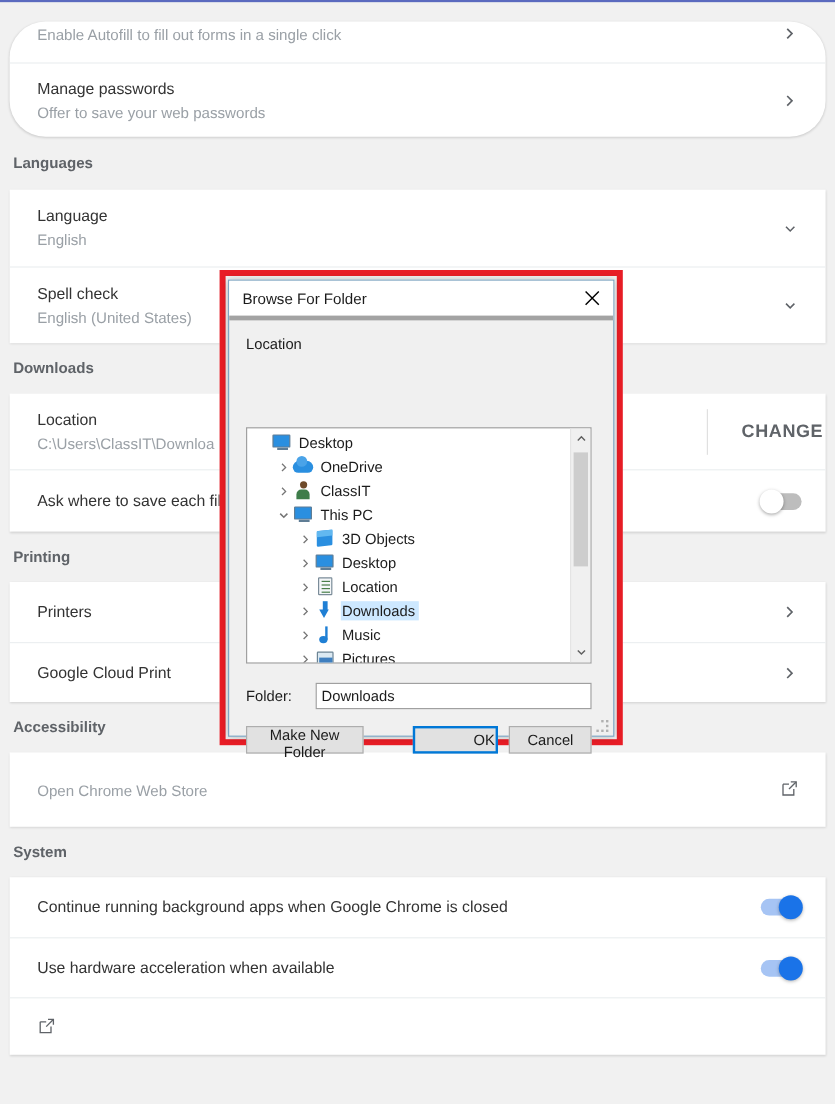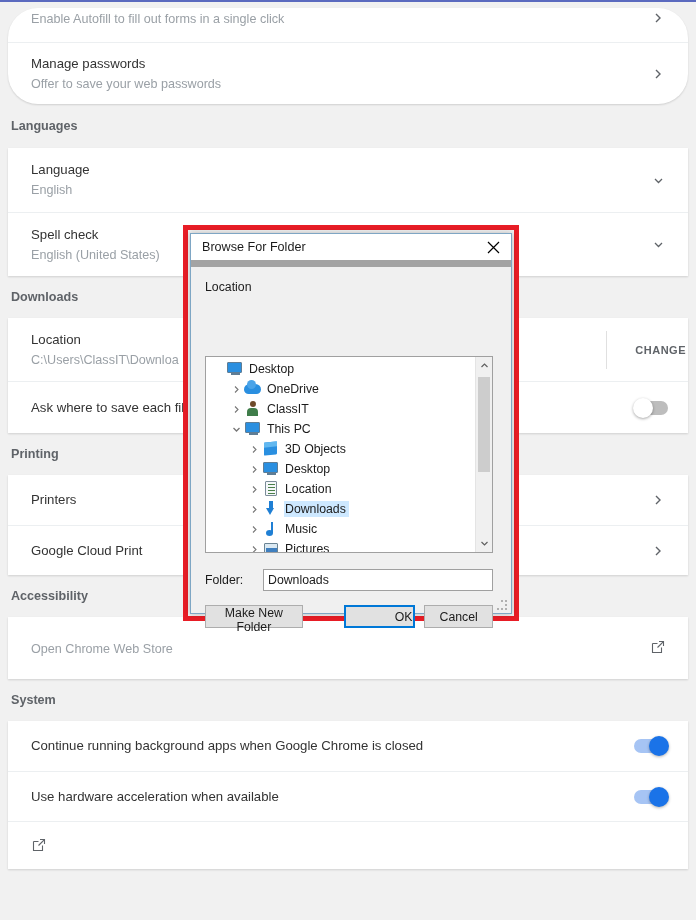--- a/index.html
+++ b/index.html
@@ -76,21 +76,21 @@
   .toggle.on .track { background: #a6c4f4; }
   .toggle.on .knob { left: 15px; background: #1a73e8; box-shadow: 0 1px 3px rgba(0,0,0,.3); }
 
   
   .change-wrap {
     display: flex; align-items: center; flex: none;
     align-self: stretch;
   }
   .divider-v { width: 1px; background: #e0e0e0; height: 38px; margin-right: 26px; }
   .change-btn {
-    font-size: 11px; letter-spacing: .5px; color: #5f6368;
+    font-size: 15px; letter-spacing: .5px; color: #5f6368;
     font-weight: bold; background: none; border: none; cursor: pointer;
     font-family: "Liberation Sans", sans-serif;
     padding: 6px 2px;
   }
 
   
   .red-box {
     position: absolute; left: 183px; top: 225px;
     width: 336px; height: 396px;
     border: 5px solid #e81d26;
@@ -105,21 +105,21 @@
     background: #f0f0f0;
     border: 1px solid #7ea6c4;
     box-shadow: 0 0 6px rgba(0,0,0,.25);
     z-index: 50;
     font-family: "Liberation Sans", sans-serif;
   }
   .dlg-title {
     height: 33px; background: #ffffff;
     display: flex; align-items: center;
     padding: 0 0 0 11px;
-    border-bottom: 7px solid #a3a3a3;
+    border-bottom: 4px solid #a3a3a3;
   }
   .dlg-title-text { font-size: 12.6px; color: #1b1b1b; flex: 1; }
   .dlg-close {
     width: 36px; height: 32px; display: flex; align-items: center;
     justify-content: center; color: #000; cursor: pointer;
   }
   .dlg-body { padding: 0; position: relative; height: 347px; }
   .dlg-location {
     font-size: 12.3px; color: #1b1b1b;
     padding: 13px 0 0 14px;
@@ -216,21 +216,21 @@
 </style>
 </head>
 <body>
 
 <div id="root">
 
   <div class="top-accent"></div>
 
   <div class="settings">
 
-    <div class="card clip-hidden" style="margin-top:6px;border-radius:30px;">
+    <div class="card clip-hidden" style="margin-top:16px;border-radius:30px;">
       <div class="row" style="min-height:34px; align-items:flex-start; padding-top:0;">
         <div class="row-text">
           <div class="row-sub">Enable Autofill to fill out forms in a single click</div>
         </div>
         <div class="chev-right">
           <svg width="12" height="12" viewBox="0 0 12 12">
               <path d="M4 2 L8 6 L4 10" fill="none" stroke="currentColor" stroke-width="1.4"></path>
             </svg>
         </div>
       </div>

